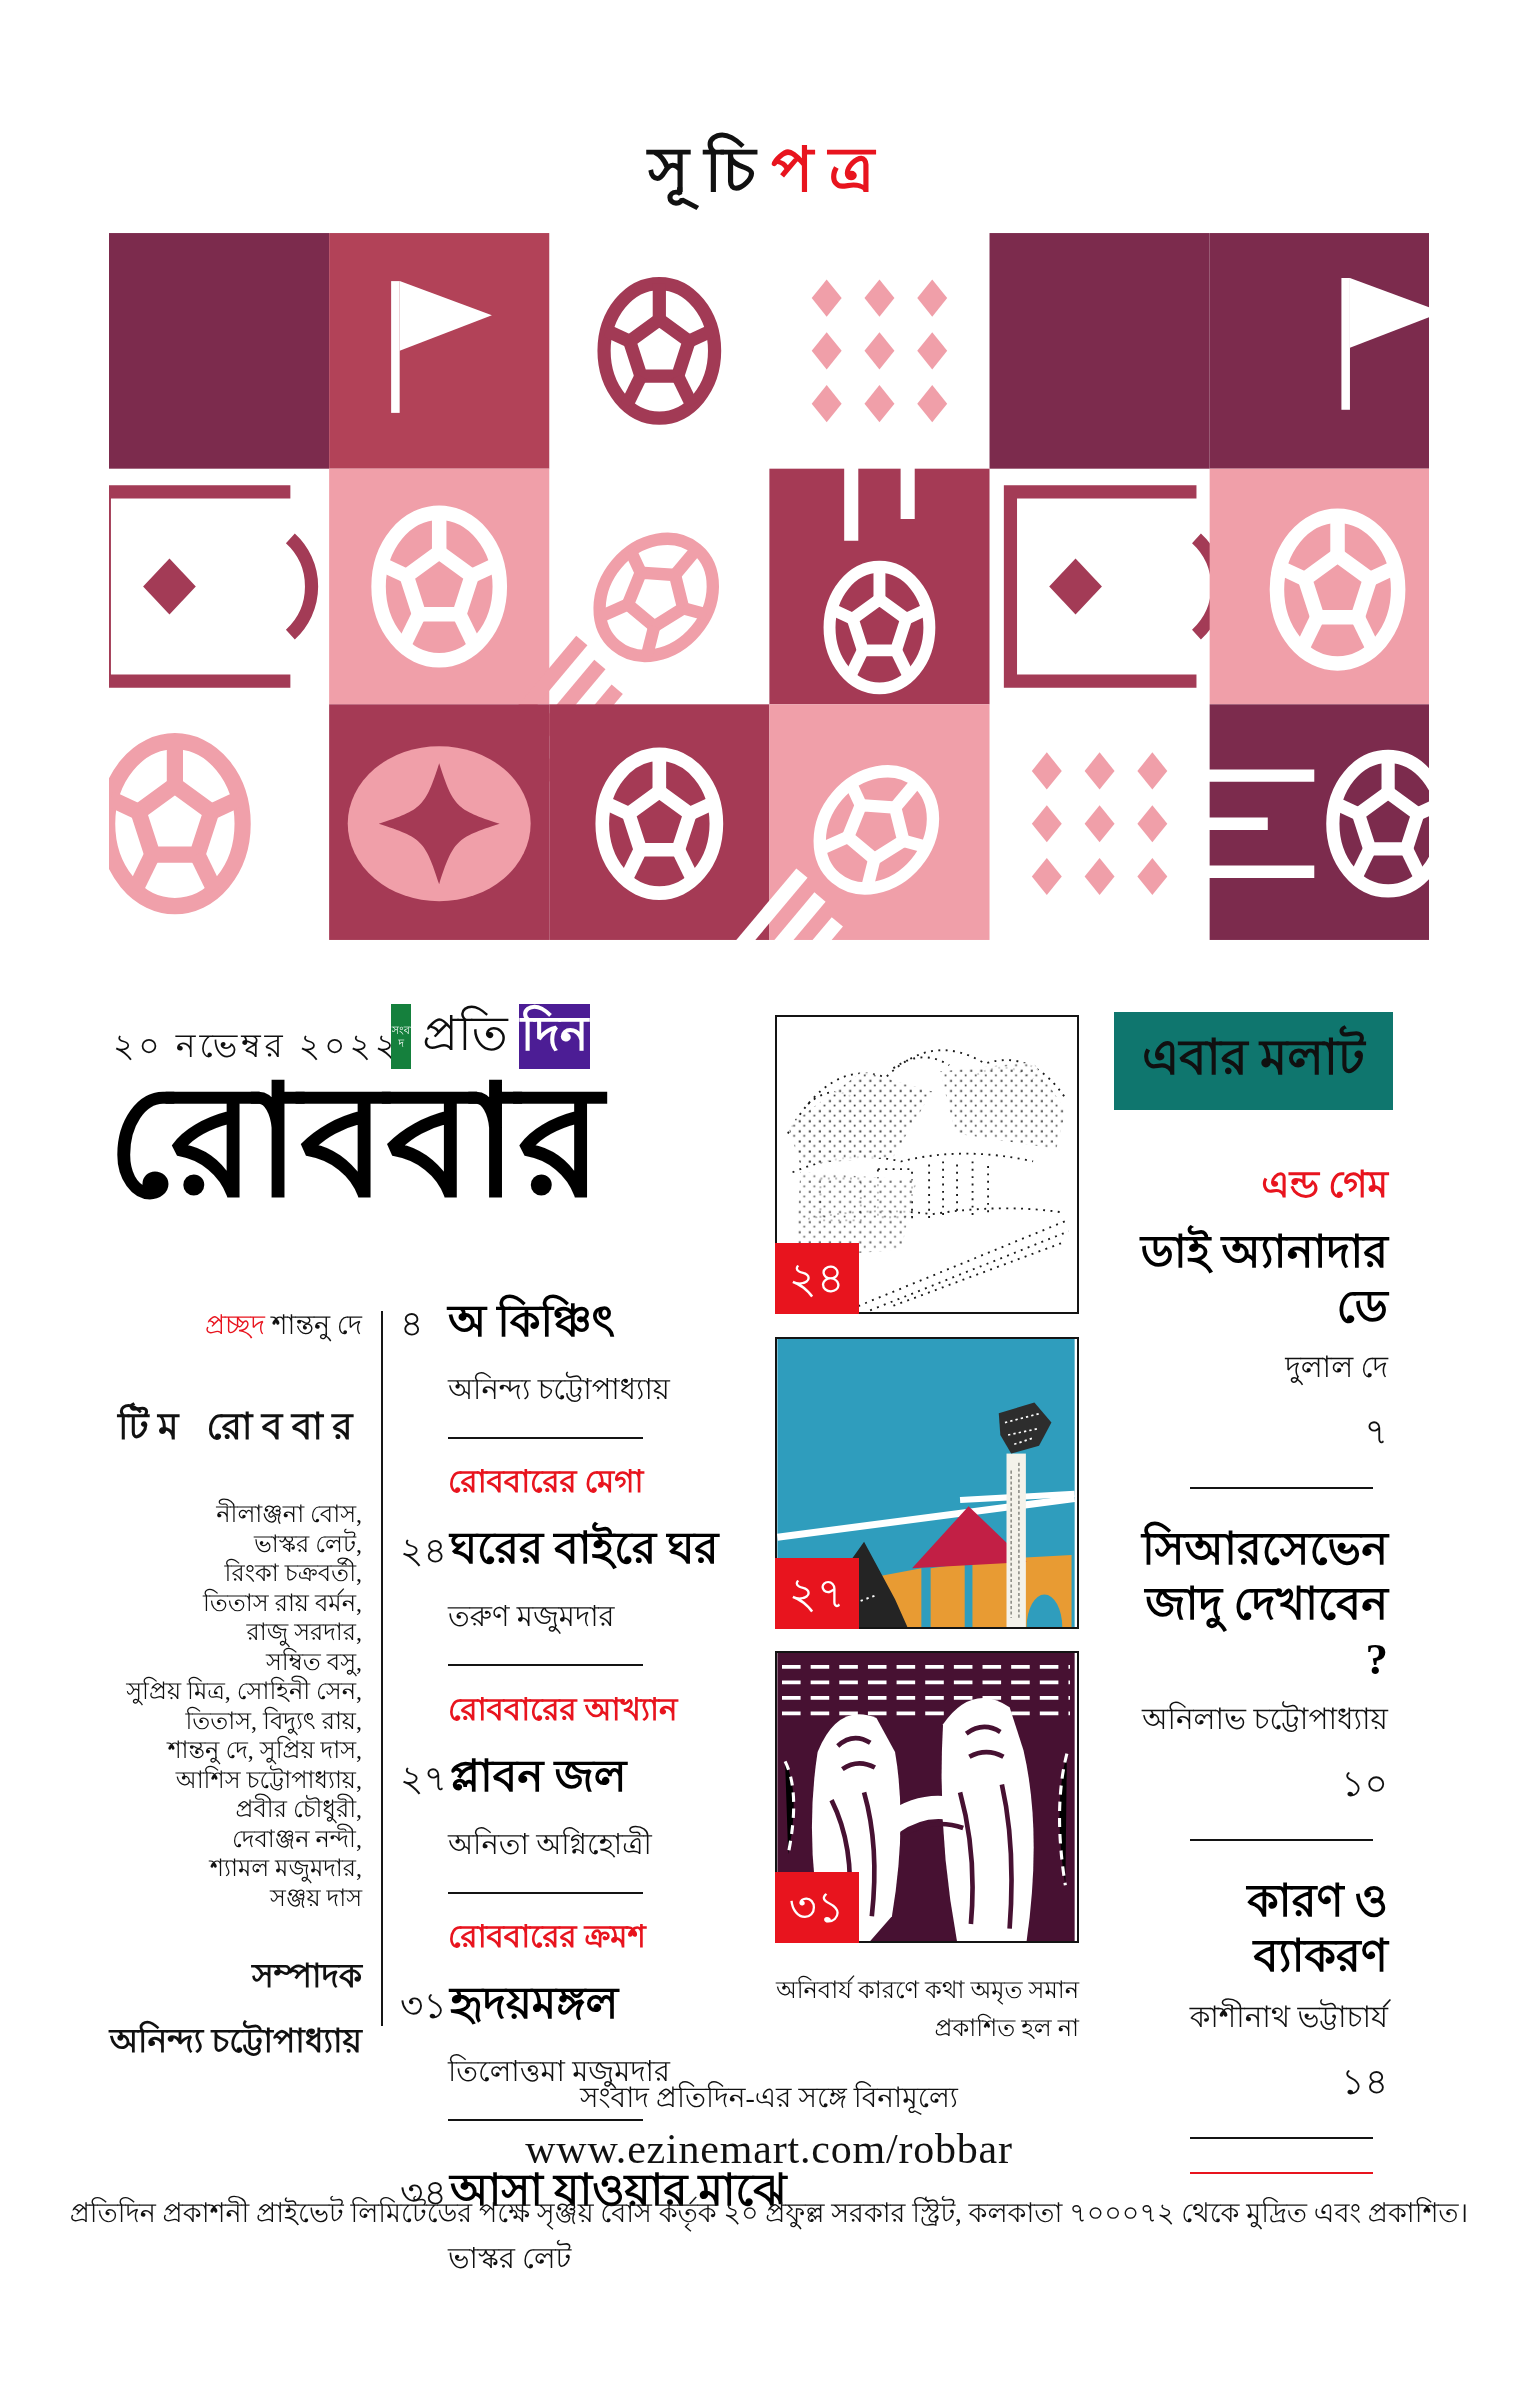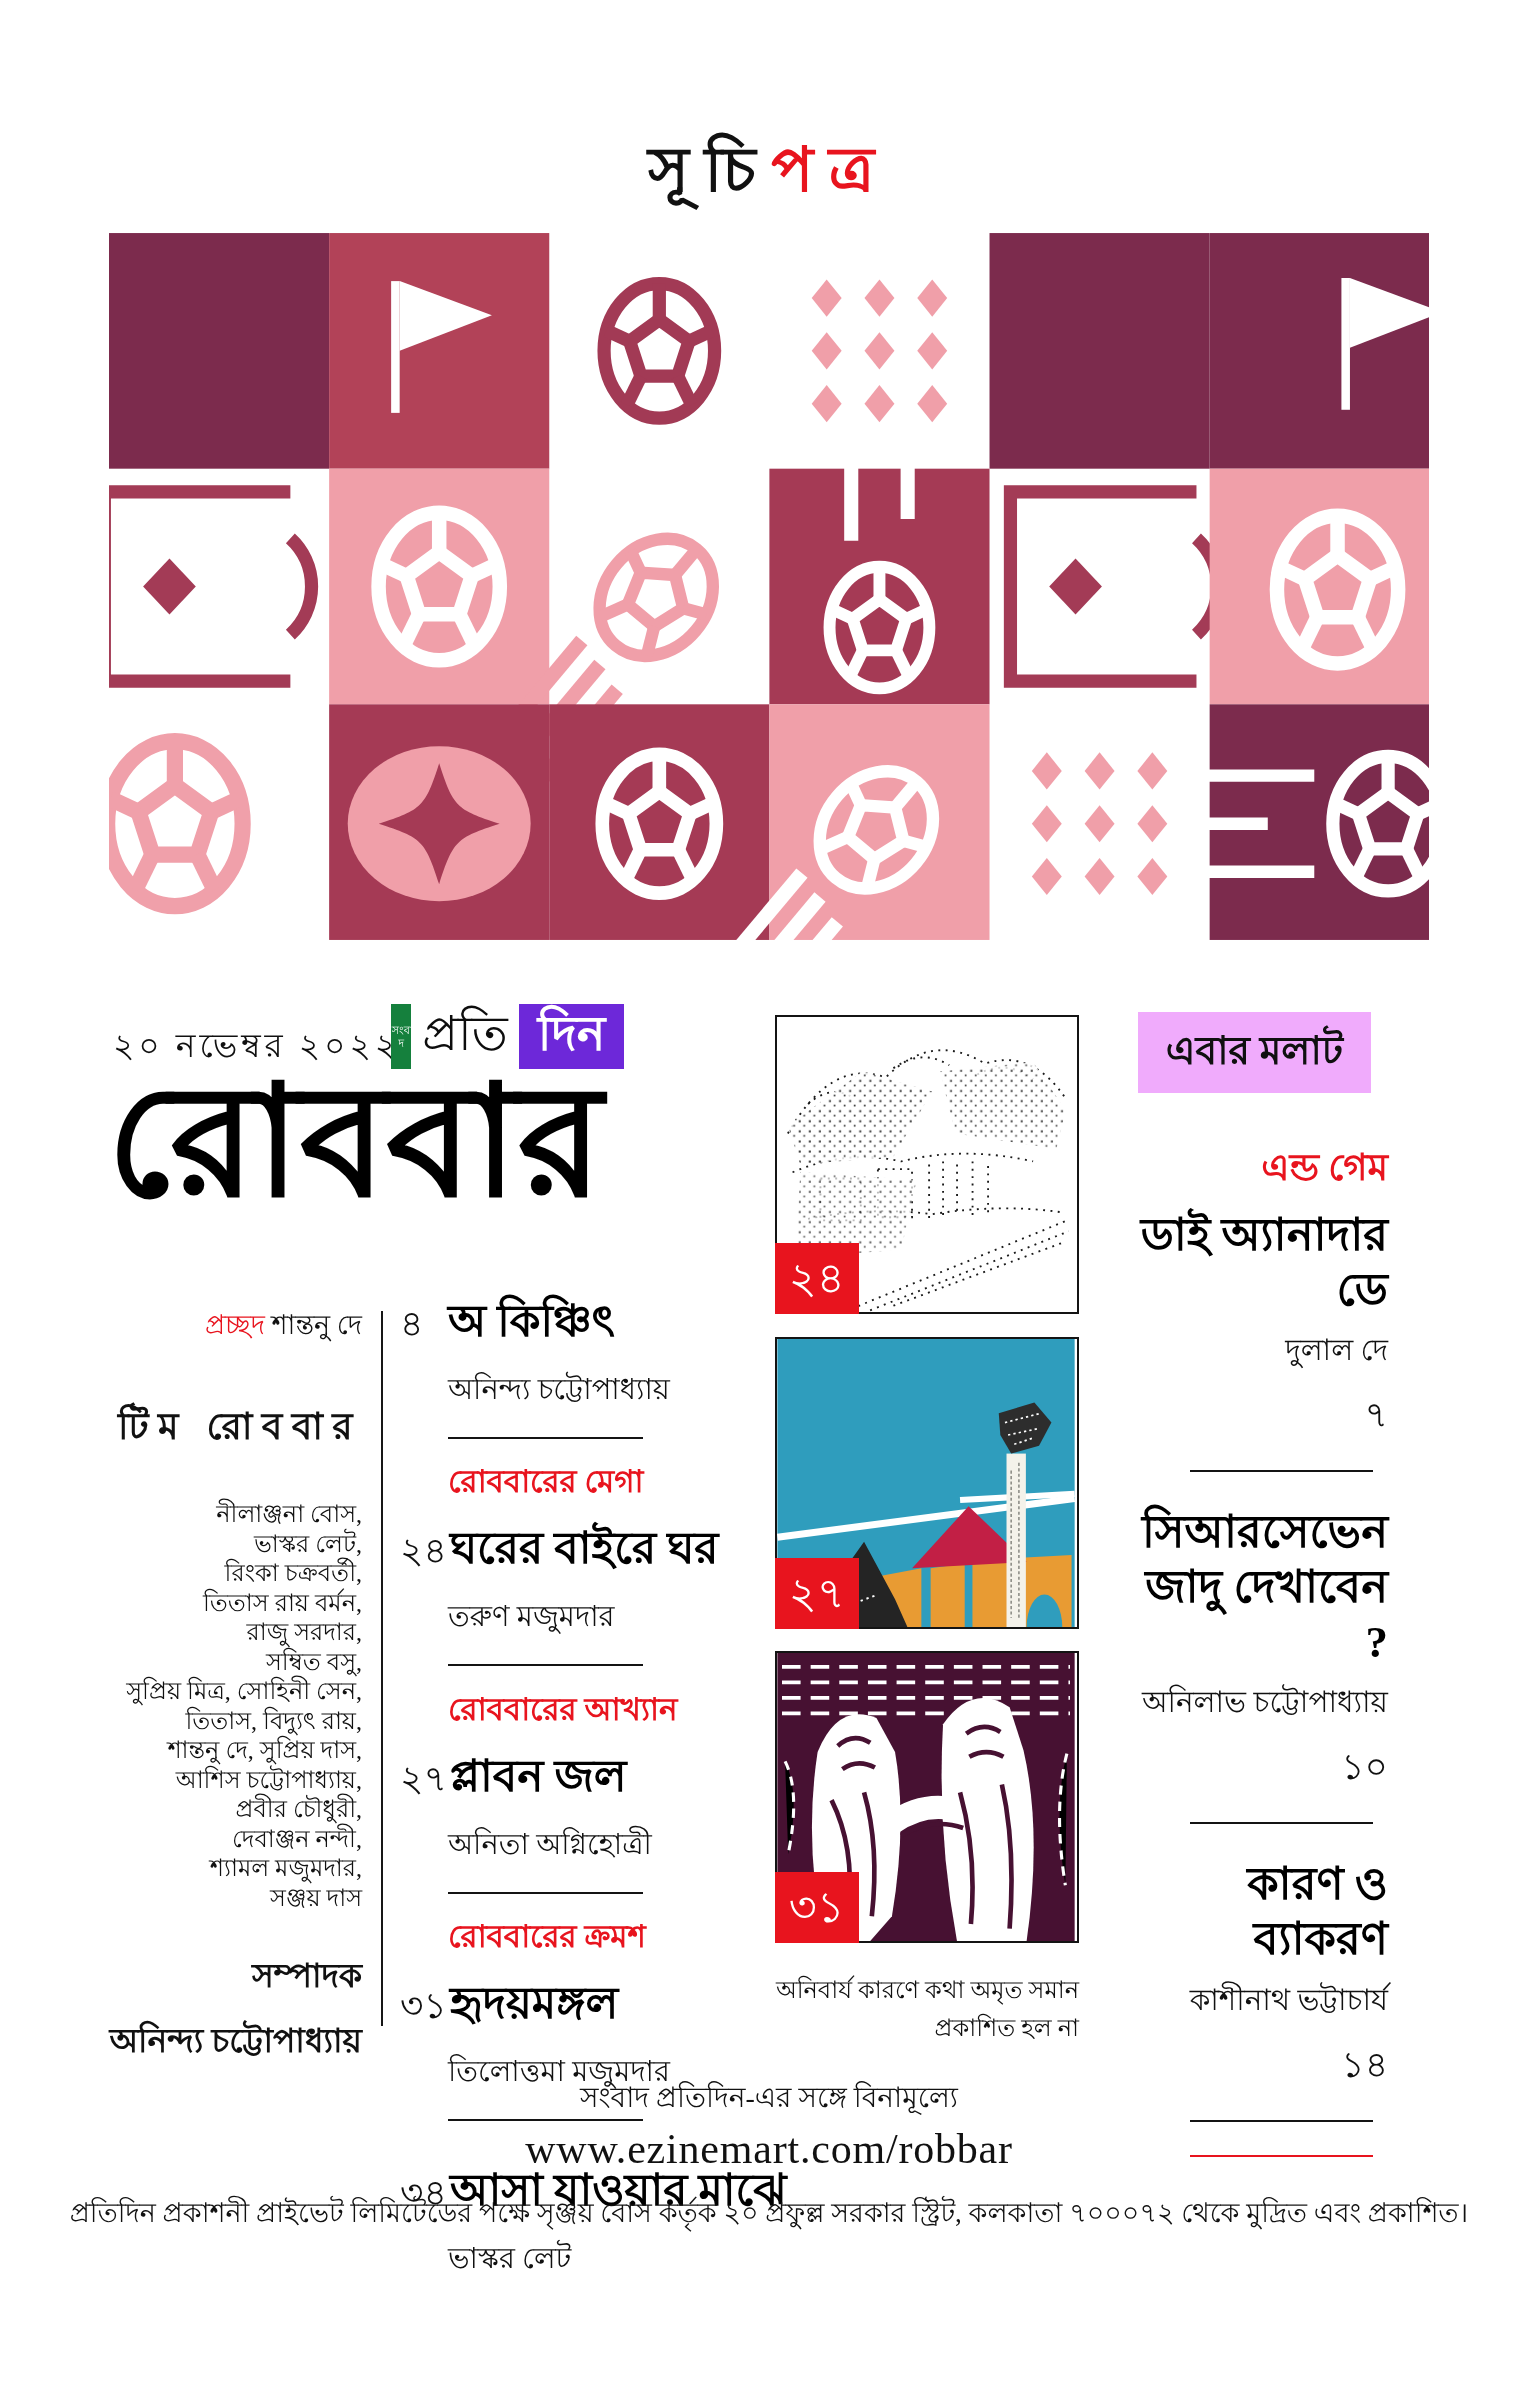--- a/index.html
+++ b/index.html
@@ -15,21 +15,21 @@
   .mosaic{position:absolute;left:109px;top:233px;width:1320px;height:707px;}
   .mosaic-caption{position:absolute;top:949px;left:732px;width:698px;text-align:right;
     font-size:23px;color:#101010;}
 
   
   .date-line{position:absolute;left:113px;top:1020px;font-size:33px;letter-spacing:3.9px;color:#101010;}
   .logo{position:absolute;left:391px;top:1004px;height:65px;display:flex;align-items:stretch;}
   .logo-strip{width:18.6px;background:#15803d;color:#fff;font-size:11px;line-height:1.1;
     display:flex;align-items:center;justify-content:center;text-align:center;word-break:break-all;padding:1.6px 0.8px;}
   .logo-prati{font-size:48px;font-weight:normal;color:#0d0d0d;display:flex;align-items:center;padding:0 11px;}
-  .logo-din{background:#6d28d9;color:#fff;font-size:48px;font-weight:bold;display:flex;align-items:center;padding:0 19px;}
+  .logo-din{background:#4c1d95;color:#fff;font-size:48px;font-weight:bold;display:flex;align-items:center;padding:0 2px;}
   .masthead{position:absolute;left:107px;top:1039px;width:667px;font-size:155px;line-height:1.35;
     font-weight:bold;color:#000;white-space:nowrap;}
 
   
   .left-col{position:absolute;left:85px;top:1304px;width:277px;text-align:right;}
   .cover-line{font-size:27px;margin-bottom:48px;}
   .cover-label{color:#e8141e;}
   .team-heading{font-size:37px;font-weight:bold;letter-spacing:9.3px;margin-bottom:40px;white-space:nowrap;}
   .team-name{font-size:24px;line-height:29.5px;white-space:nowrap;}
   .editor-label{font-size:33px;font-weight:bold;margin-top:37px;}
@@ -49,21 +49,21 @@
   
   .thumbs{position:absolute;left:775px;top:1015px;width:304px;}
   .thumb-fig{position:relative;margin:0;border:2.3px solid #141414;line-height:0;background:#fff;}
   .thumb-fig + .thumb-fig{margin-top:22.5px;}
   .badge{position:absolute;left:-2.3px;bottom:-2.3px;width:84px;height:71px;background:#e8141e;
     color:#fff;font-size:43px;line-height:1;display:flex;align-items:center;justify-content:center;}
   .thumb-caption{margin-top:28px;text-align:right;font-size:24px;line-height:1.6;color:#101010;}
 
   
   .right-col{position:absolute;left:1114px;top:1012px;width:274px;text-align:right;}
-  .cover-badge{display:inline-block;background:#f0abfc;color:#101010;font-size:39px;font-weight:bold;
+  .cover-badge{display:inline-block;background:#0f766e;color:#101010;font-size:49px;font-weight:bold;
     padding:7.8px 28px;margin:0 17px 45px 0;white-space:nowrap;}
   .rc-cat{color:#e8141e;font-size:37px;font-weight:bold;margin-bottom:7.8px;white-space:nowrap;}
   .rc-title{font-size:45px;font-weight:bold;color:#000;line-height:1.22;margin-bottom:9.3px;}
   .rc-author{font-size:29.5px;margin-bottom:11px;white-space:nowrap;}
   .rc-page{font-size:36px;}
   .rc-divider{border-top:2.3px solid #141414;width:183px;margin:23px 15.5px 33px auto;}
   .rc-divider.red{border-top-color:#e8141e;}
 
   
   .footer-free{position:absolute;top:2076px;left:0;width:100%;text-align:center;font-size:28px;}

